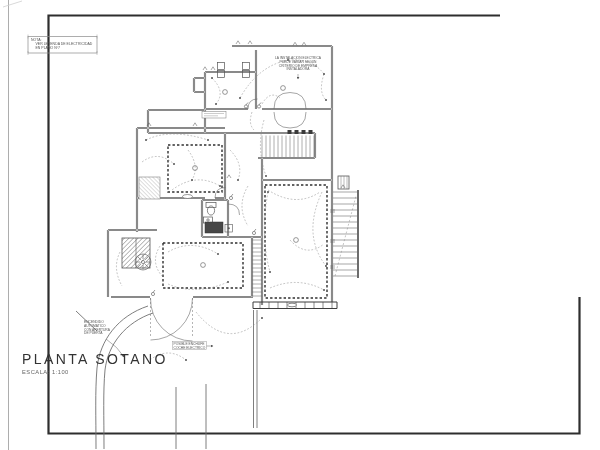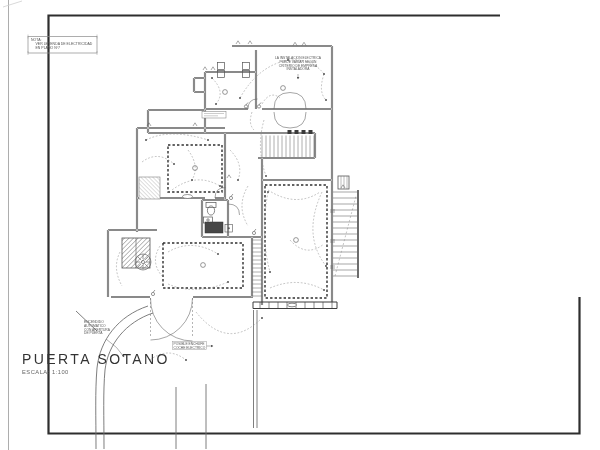--- a/index.html
+++ b/index.html
@@ -257,16 +257,16 @@
   <div>AUTOMATICO</div>
   <div>CON APERTURA</div>
   <div>DE PUERTA</div>
 </div>
 
 <div class="tiny ev">
   <div>POSIBLE ENCHUFE</div>
   <div>COCHE ELECTRICO</div>
 </div>
 
-<div class="title">PUERTA SOTANO</div>
+<div class="title">PLANTA SOTANO</div>
 <div class="tiny scale">ESCALA: 1:100</div>
 
 </div>
 
 </body></html>

